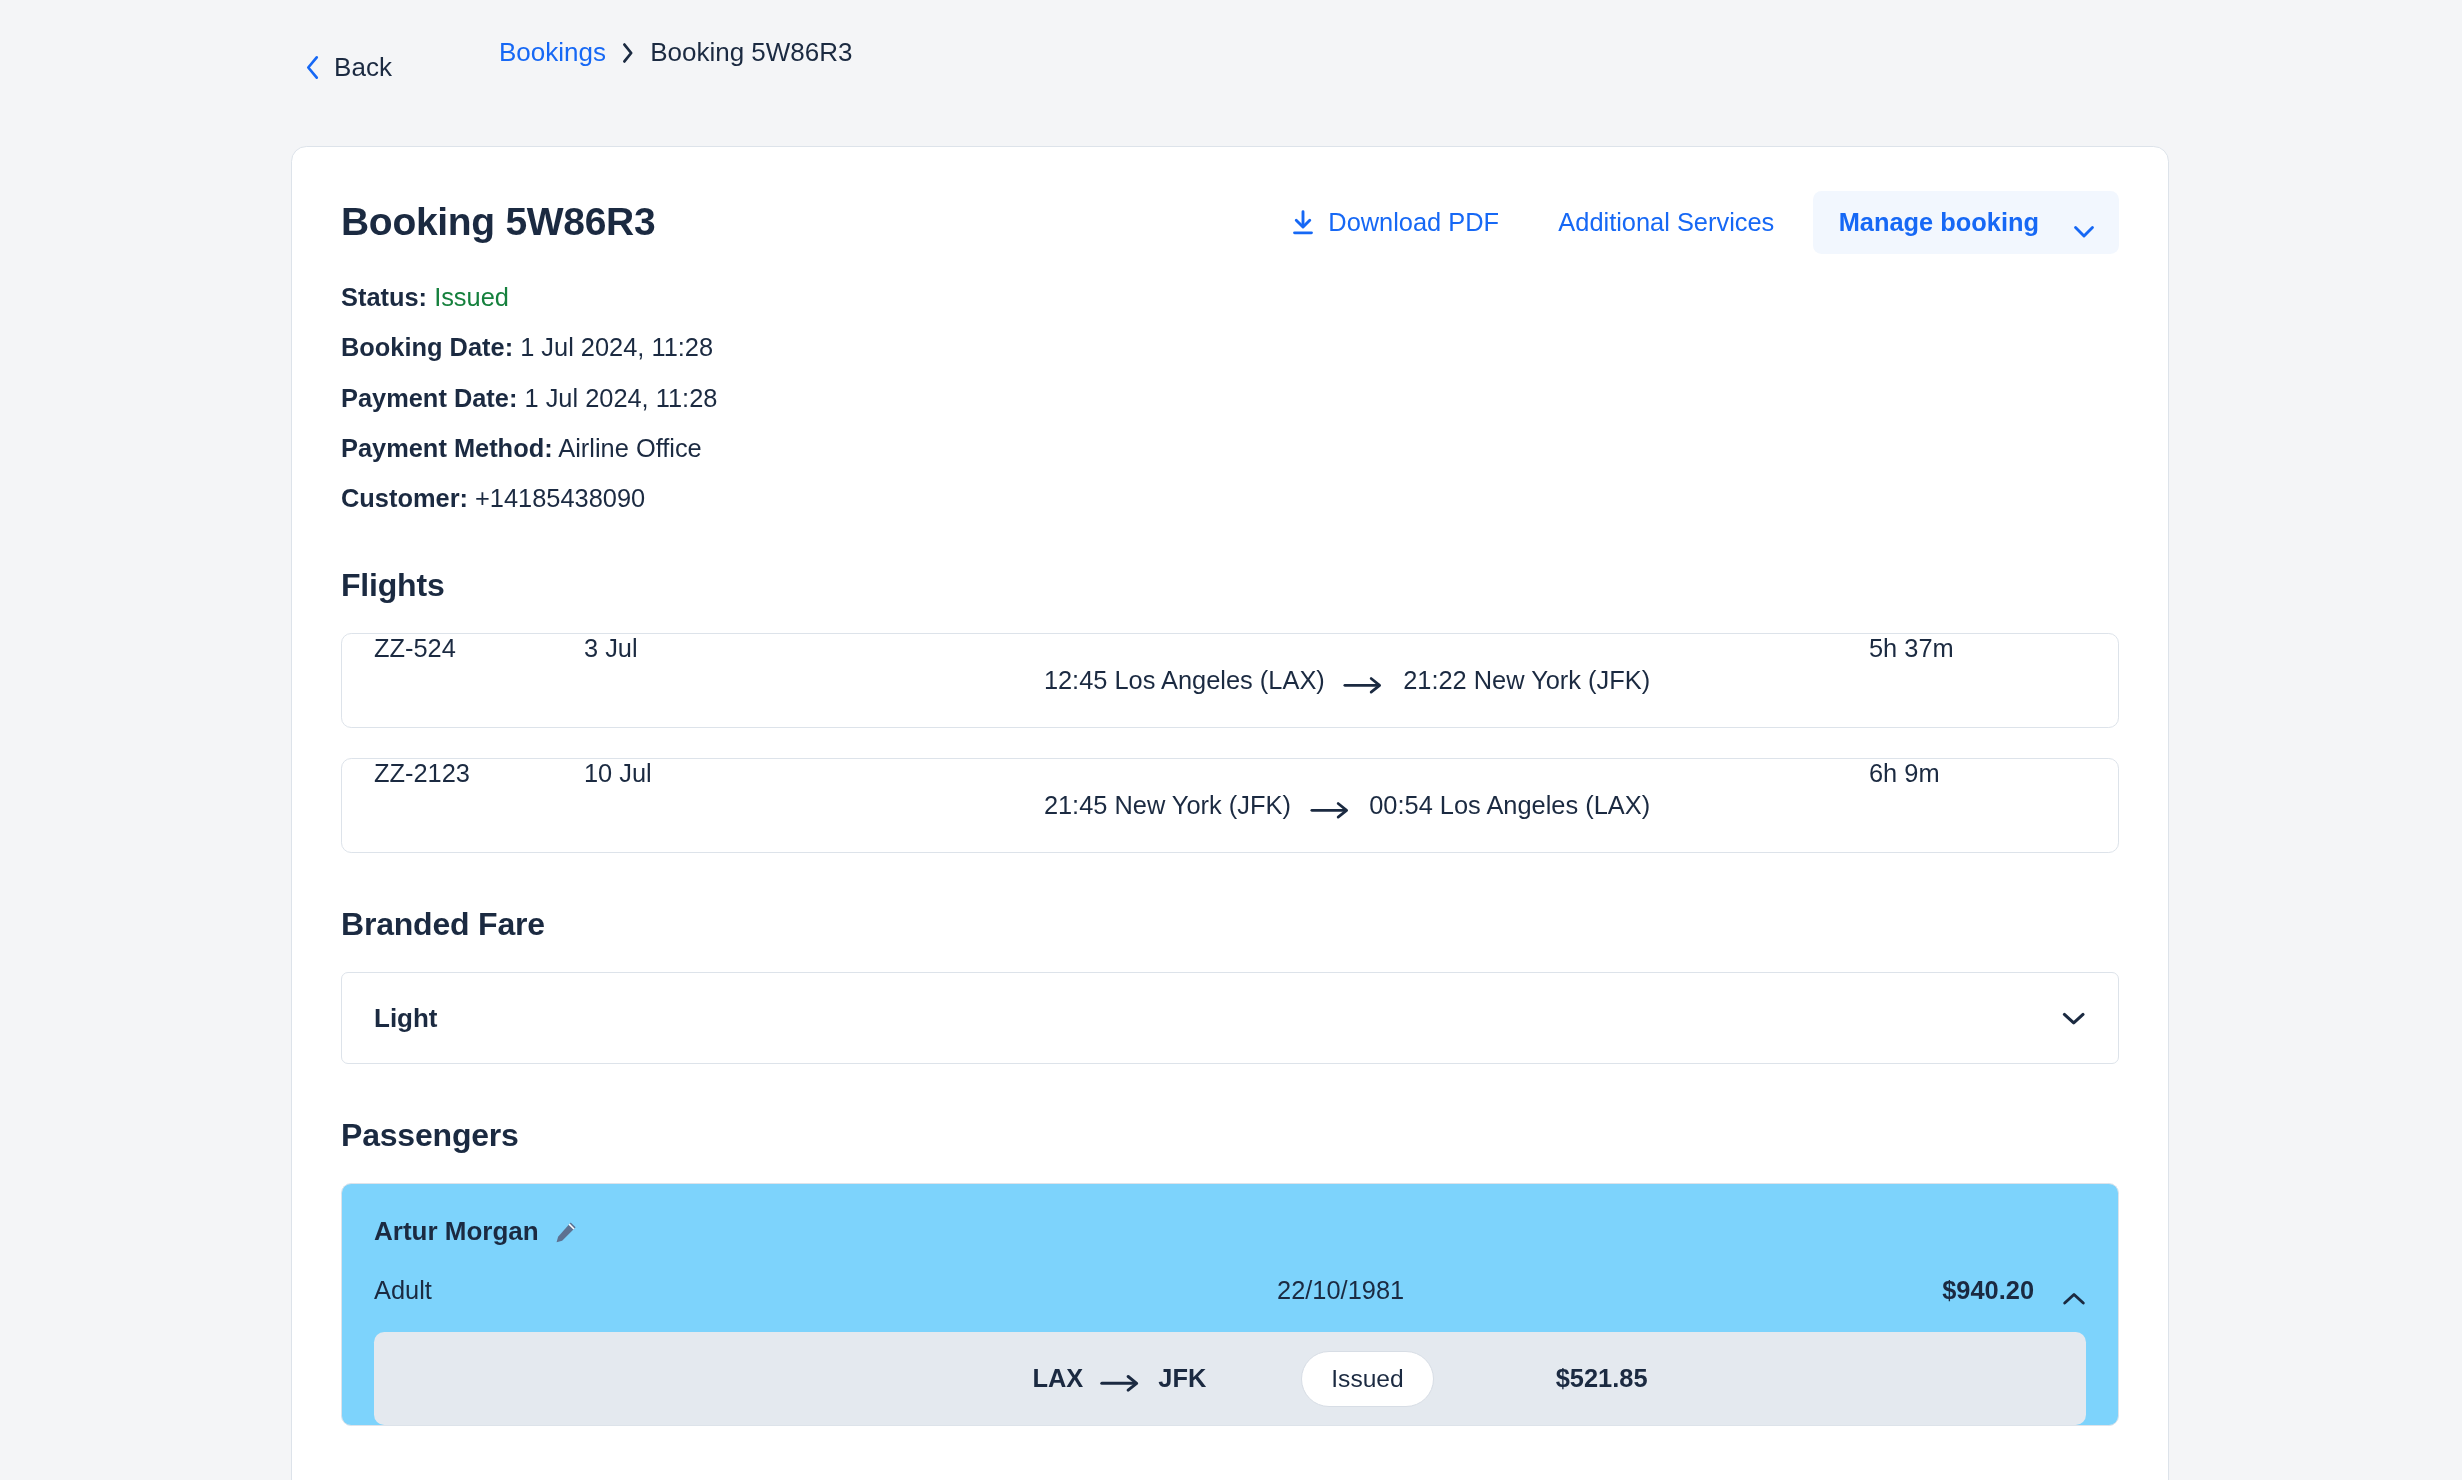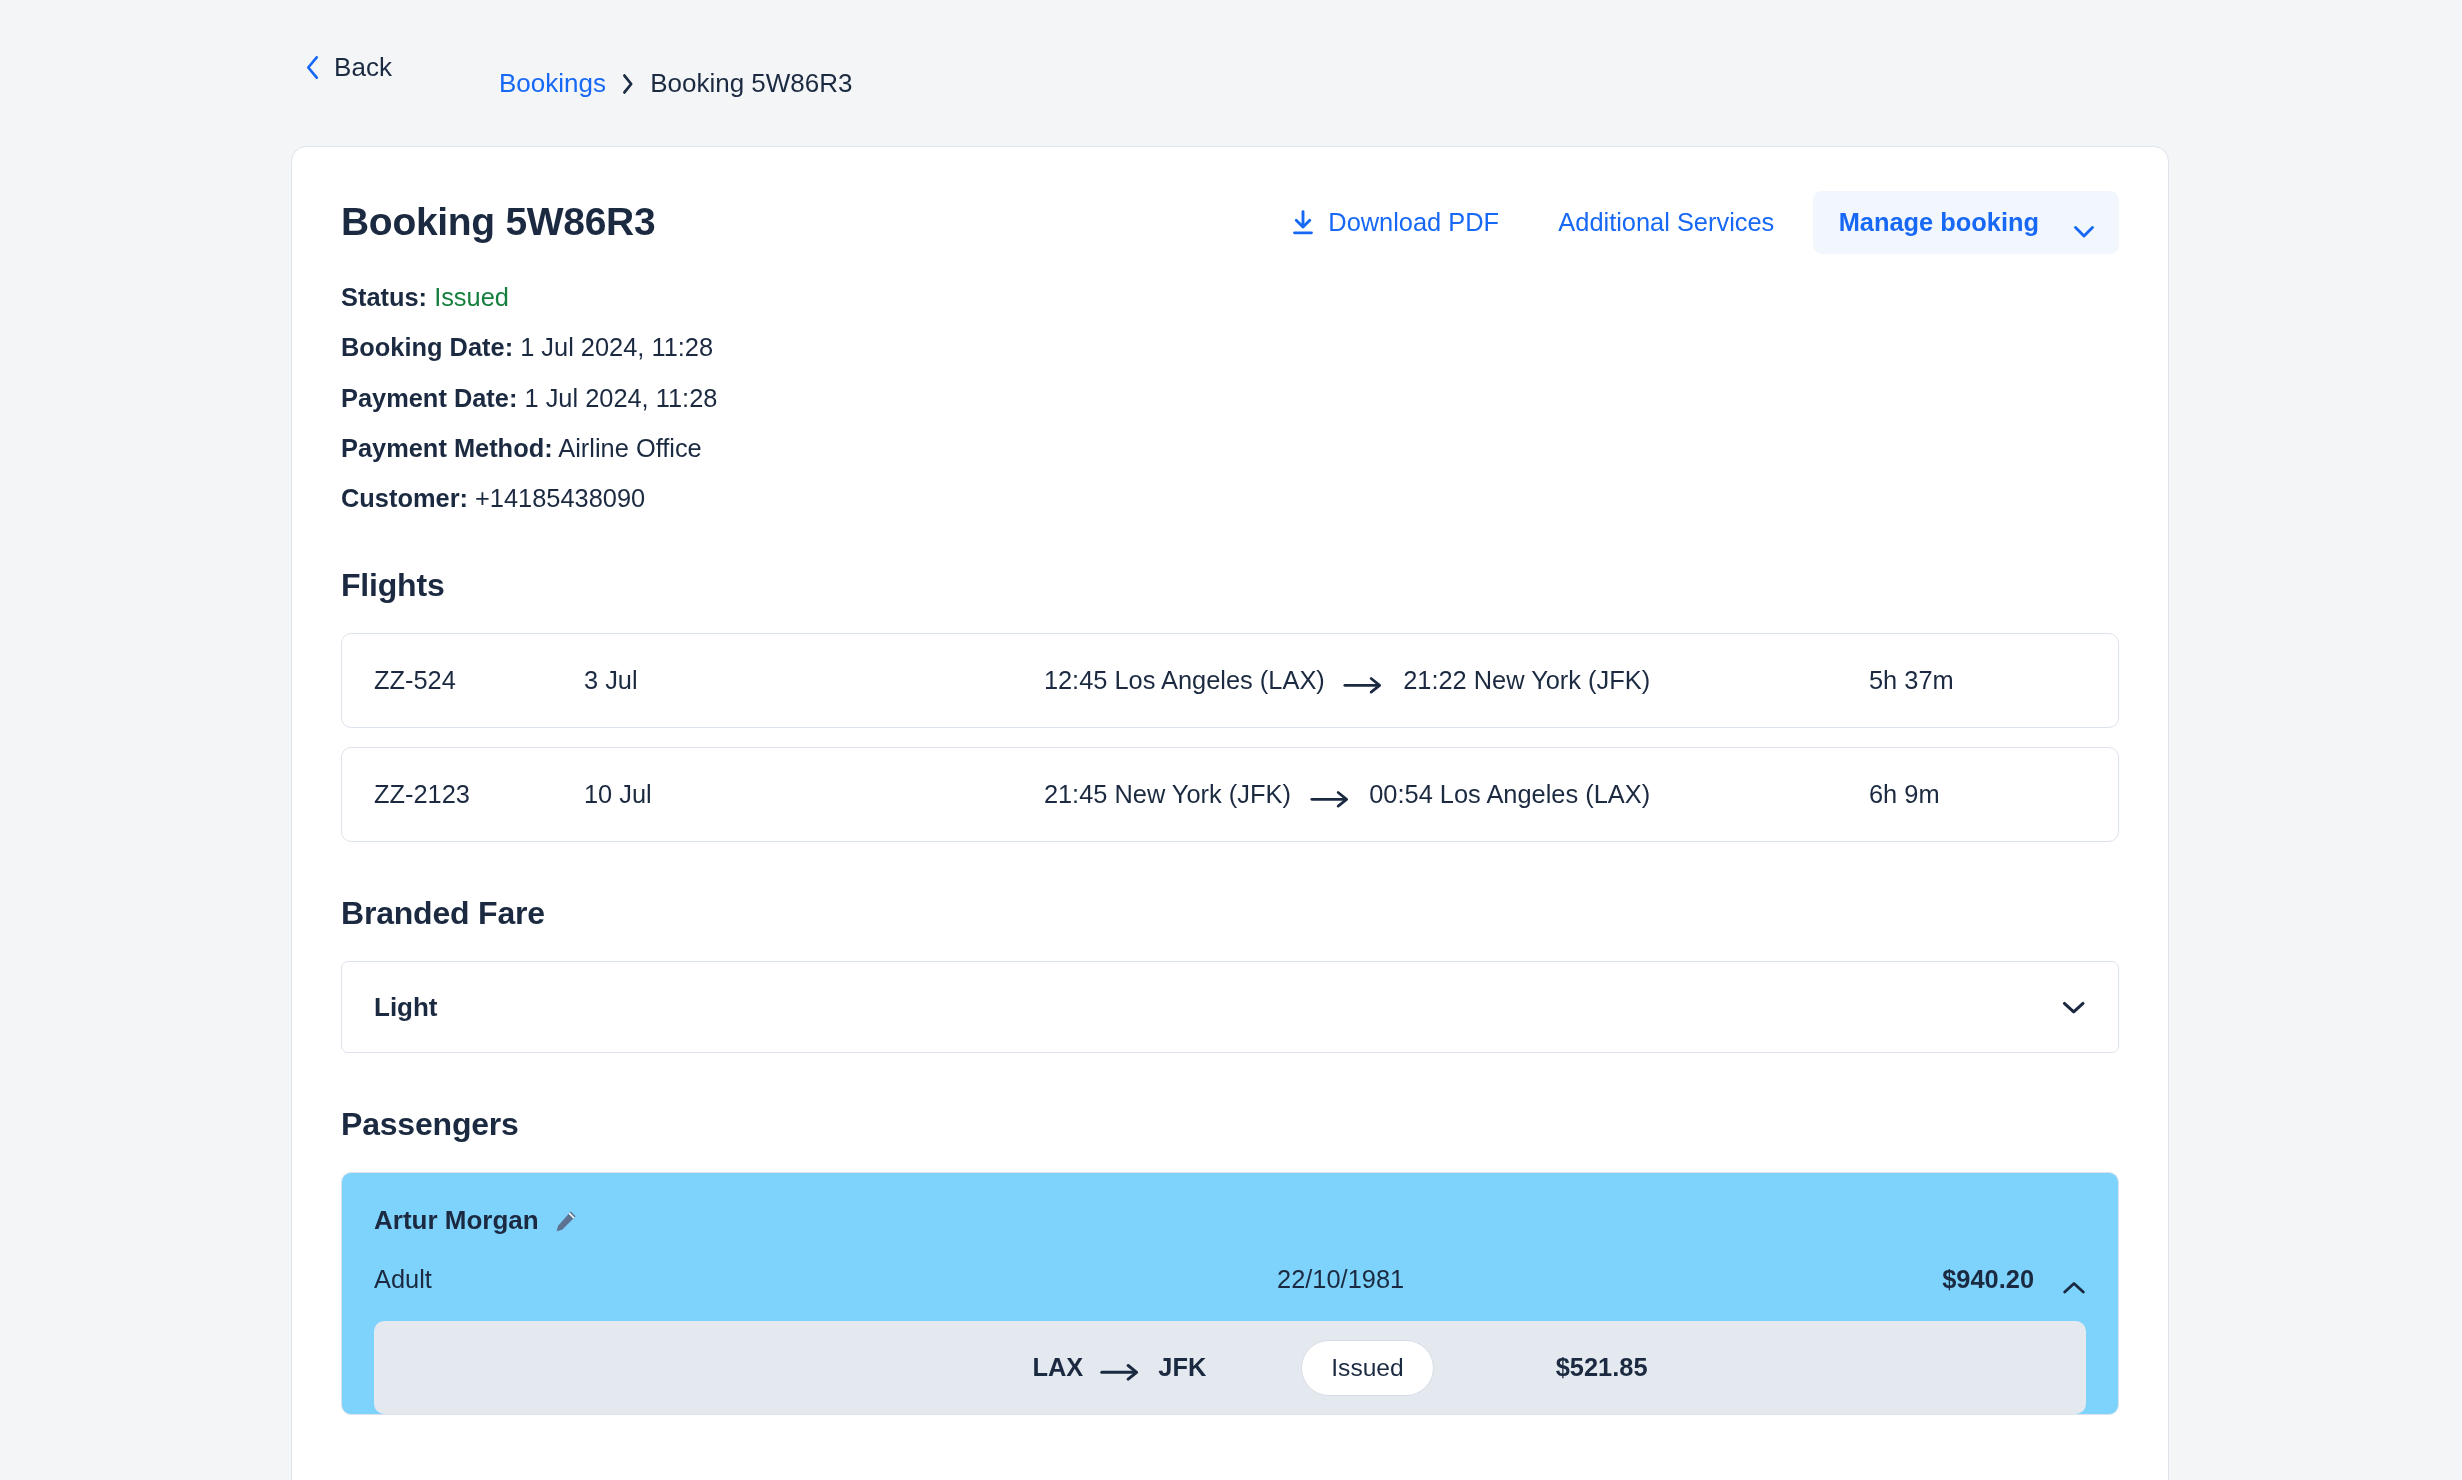--- a/index.html
+++ b/index.html
@@ -47,21 +47,21 @@
   .back-label {
     font-size: 26px;
     font-weight: 400;
     color: #1b2a41;
     letter-spacing: 0.1px;
   }
 
   .breadcrumb {
     position: absolute;
     left: 499px;
-    top: 68px;
+    top: 37px;
     display: flex;
     align-items: center;
     gap: 15.3px;
   }
   .crumb-link {
     font-size: 26px;
     color: #1668f5;
     cursor: pointer;
   }
   .crumb-sep {
@@ -171,22 +171,21 @@
     margin-bottom: 29px;
     letter-spacing: -0.2px;
   }
 
   
   .flight-card {
     border: 1.7px solid #dde3ea;
     border-radius: 10.2px;
     height: 95px;
     display: flex;
-    align-items: center;
-    margin-bottom: 19px;
+    margin-bottom: 30px;
     background: #ffffff;
   }
   .flight-card:last-child { margin-bottom: 0; }
 
   .f-number {
     width: 242px;
     padding-left: 32px;
     font-size: 25.4px;
     color: #1b2a41;
   }

